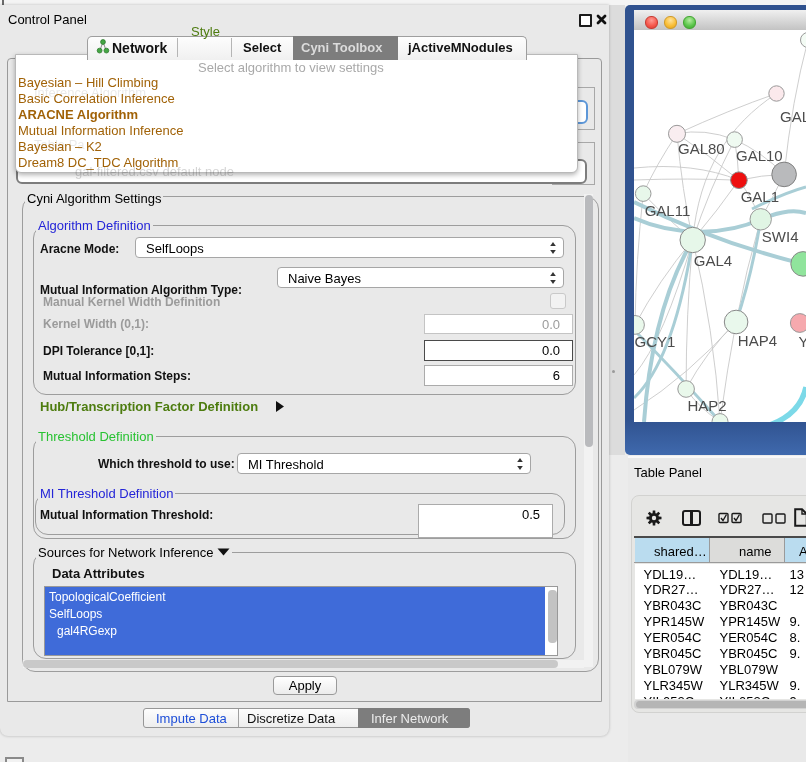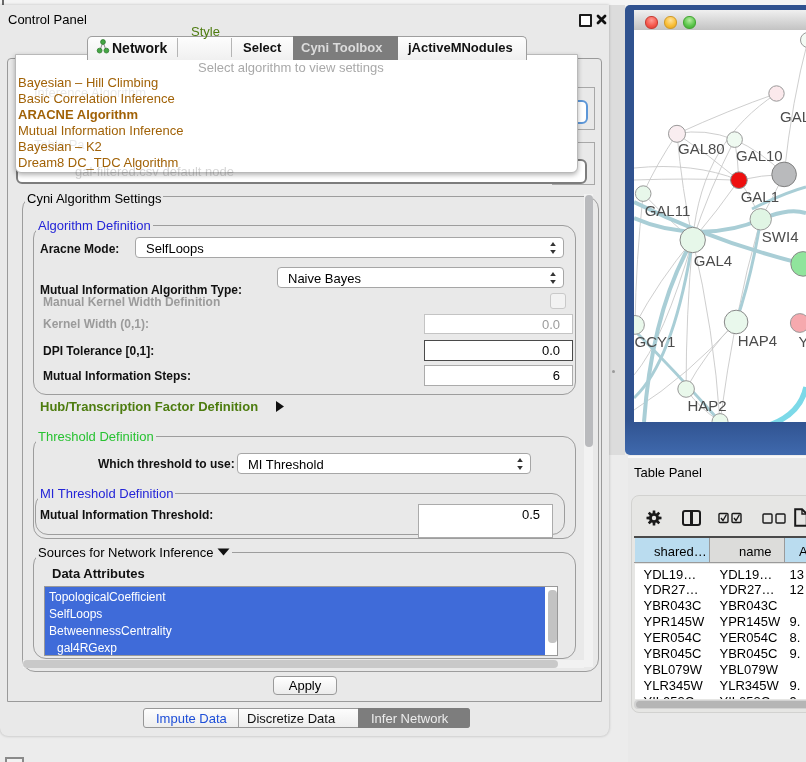--- a/index.html
+++ b/index.html
@@ -110,21 +110,20 @@
   <div class="gt" style="font-size:13px;">Sources for Network Inference <svg width="13" height="9" viewBox="0 0 13 9" style="vertical-align:1px;">
         <path d="M0.5 1.5 L12.5 1.5 L6.5 8.5 Z" fill="#111"></path>
       </svg></div>
 </div>
 <div class="abs" style="left:36px;top:566px;font-size:13px;font-weight:bold;color:#111;padding-left:16px;">Data Attributes</div>
 
 <div class="abs" style="left:44px;top:586px;width:514px;height:70px;background:#fff;border:1px solid #999;box-sizing:border-box;overflow:hidden;">
   <div class="abs" style="left:0;top:0;width:500px;height:70px;background:#3f6bd9;color:#fff;font-size:12px;">
     <div style="padding:3px 0 0 4px;height:14px;">TopologicalCoefficient</div>
     <div style="padding:3px 0 0 4px;height:14px;">SelfLoops</div>
-    <div style="padding:3px 0 0 4px;height:14px;">BetweennessCentrality</div>
     <div style="padding:3px 0 0 12px;height:14px;">gal4RGexp</div>
   </div>
   <div class="abs" style="left:503px;top:3px;width:9px;height:53px;background:#c3c3c3;border-radius:4px;"></div>
 </div>
 
 <div class="abs" style="left:23px;top:660px;width:561px;height:8px;background:#f2f2f2;"></div>
 <div class="abs" style="left:23px;top:660px;width:535px;height:8px;background:#c9c9c9;border-radius:4px;"></div>
 
 <div class="abs" style="left:273px;top:676px;width:64px;height:19px;background:linear-gradient(#ffffff,#ececec);border:1px solid #9a9a9a;border-radius:4px;box-sizing:border-box;text-align:center;font-size:13px;padding-top:1px;">Apply</div>
 

